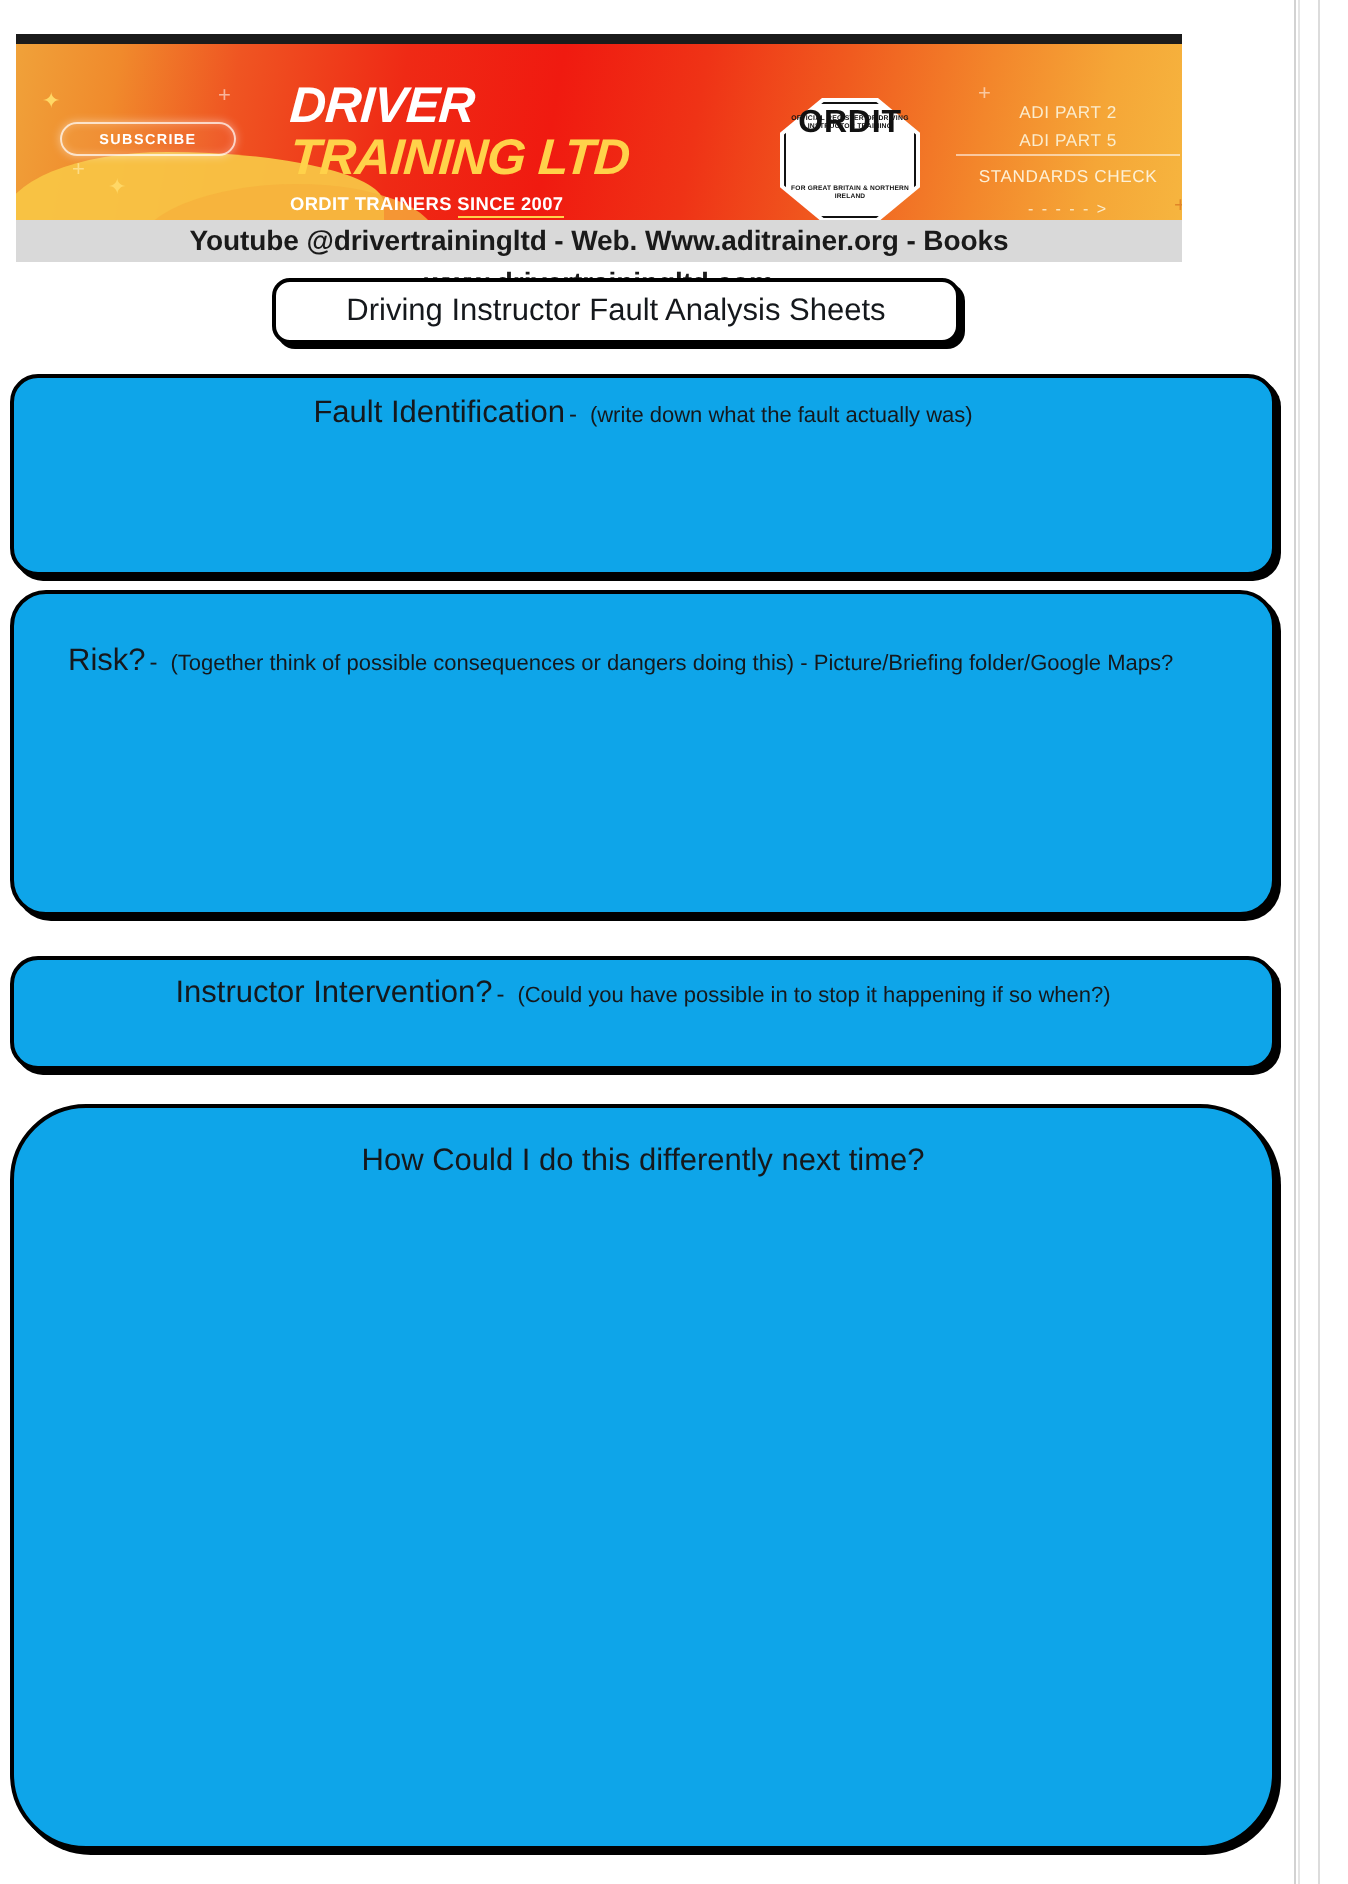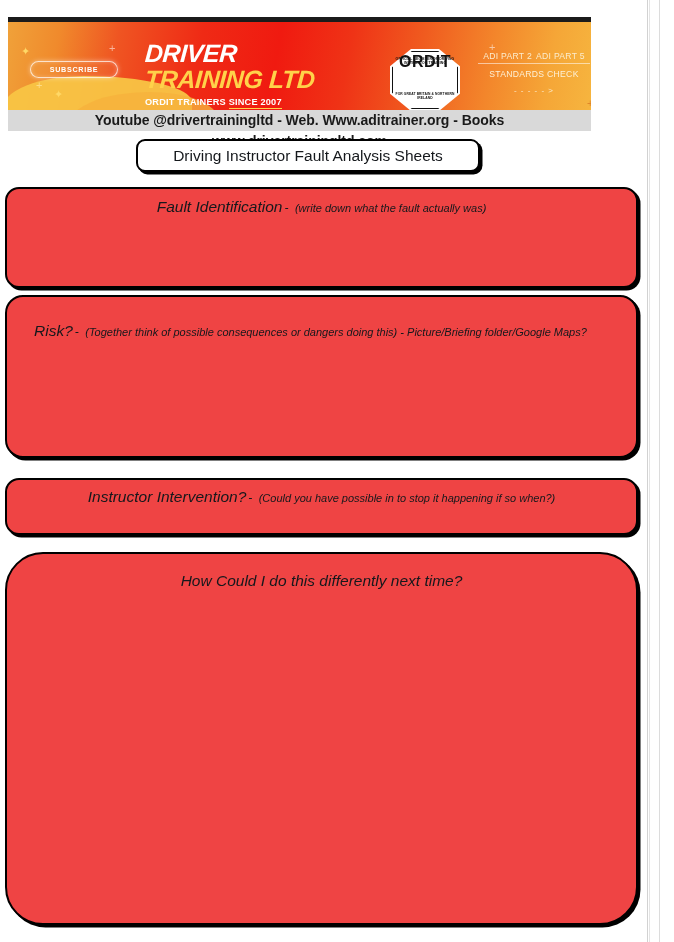--- a/index.html
+++ b/index.html
@@ -210,20 +210,21 @@
     width: 120px;
     text-align: center;
   }
   .adi-row {
     display: flex;
     justify-content: center;
     gap: 4px;
     color: #fbeccd;
     font-size: 8.6px;
     letter-spacing: 0.3px;
+    flex-direction: column;
   }
   .adi-rule {
     margin: 2px auto 0 auto;
     width: 112px;
     height: 1px;
     background: rgba(255,255,255,0.55);
   }
   .std-check {
     margin-top: 5px;
     color: #fdf0d6;
@@ -267,24 +268,23 @@
     text-align: center;
     font-size: 15.5px;
     color: #15181c;
     line-height: 29px;
   }
 
   
   .sec {
     position: absolute;
     border: 2.5px solid #000000;
-    background: #ef4444;
+    background: #0ea5e9;
     box-sizing: border-box;
     box-shadow: 2.5px 2.5px 0 0 #000000;
-    font-style: italic;
   }
   .sec-head {
     padding-top: 9px;
     text-align: center;
     color: #15181c;
     white-space: nowrap;
   }
   .sec-head .big {
     font-size: 15.5px;
   }

